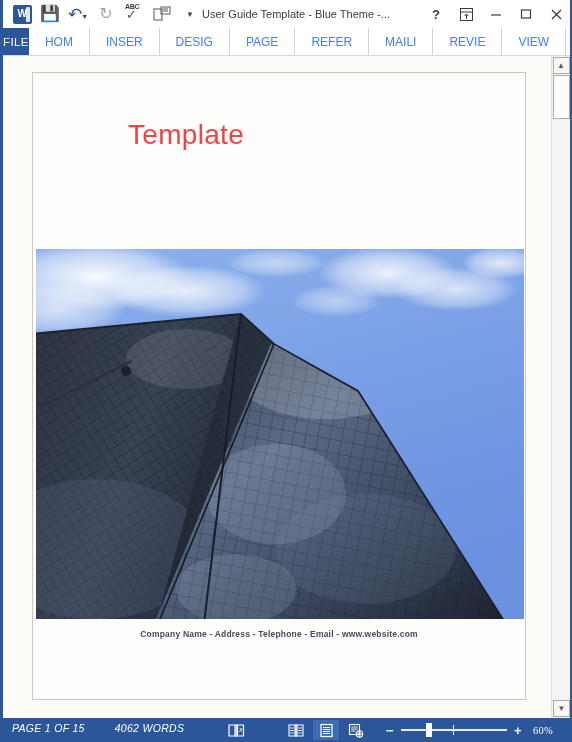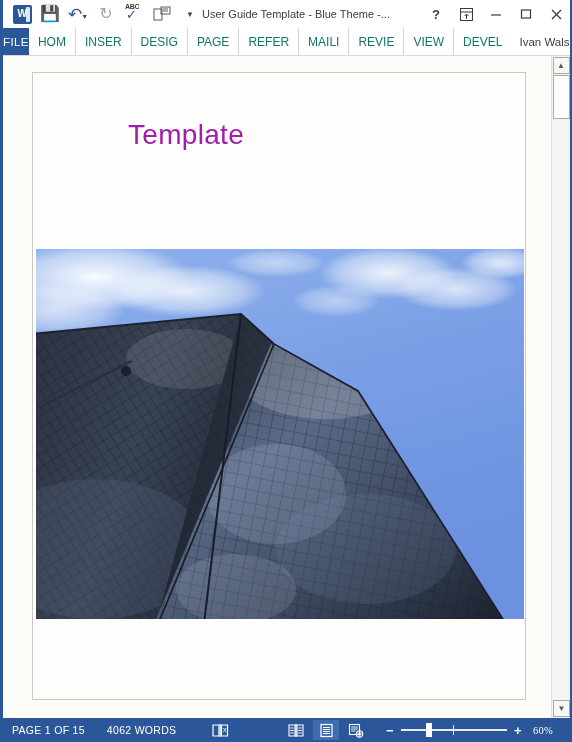--- a/index.html
+++ b/index.html
@@ -30,52 +30,52 @@
             margin-left:-28px;padding-right:4px;}
   .winbtns{display:flex;align-items:center;padding-right:4px;}
   .wbtn{width:30px;height:26px;display:flex;align-items:center;justify-content:center;color:#3b3b3b;font-size:13px;}
   .wbtn.help{font-weight:bold;font-size:13px;}
 
   
   .ribbon{position:absolute;left:0;top:28px;width:572px;height:28px;background:#fff;display:flex;align-items:stretch;}
   .filetab{background:#2b579a;color:#fff;display:flex;align-items:center;justify-content:center;
            width:55px;font-size:11.5px;letter-spacing:.4px;}
   .tabs{display:flex;align-items:stretch;flex:1;}
-  .tab{display:flex;align-items:center;justify-content:center;padding:0 9px;font-size:12px;color:#0f766e;
+  .tab{display:flex;align-items:center;justify-content:center;padding:0 16px;font-size:12px;color:#3b82f6;
        border-right:1px solid #d4d4d4;white-space:nowrap;}
   .tab:first-child{border-left:none;}
   .userbox{display:flex;align-items:center;gap:4px;padding:0 5px 0 8px;font-size:11.5px;color:#3b3b3b;white-space:nowrap;}
   .ribbon-underline{position:absolute;left:0;top:55px;width:572px;height:1px;background:#d8d8d8;}
 
   
   .workspace{position:absolute;left:0;top:56px;width:572px;height:662px;background:#fbfbf7;overflow:hidden;}
   .page{position:absolute;left:29px;top:16px;width:494px;height:628px;background:#fdfdfb;
         border:1px solid #c8c8c4;box-sizing:border-box;box-shadow:0 0 0 0 rgba(0,0,0,0);}
 
   .cover-head{padding:36px 0 0 95px;}
   .t1{font-size:40px;color:#4a5468;letter-spacing:.5px;line-height:1.05;font-weight:400;}
-  .t2{font-size:28px;color:#a21caf;letter-spacing:.3px;margin-top:11px;line-height:1.05;font-weight:400;}
+  .t2{font-size:28px;color:#ef4444;letter-spacing:.3px;margin-top:11px;line-height:1.05;font-weight:400;}
   .t3{font-size:8.5px;color:#3e4456;font-weight:bold;margin-top:16px;letter-spacing:.1px;}
 
   .photo{position:absolute;left:3px;top:176px;width:488px;height:370px;overflow:hidden;background:#6f96e0;}
   .photo svg{display:block;}
   .footline{position:absolute;left:0;top:556px;width:100%;text-align:center;font-size:8.5px;color:#454b5e;font-weight:bold;letter-spacing:.2px;}
 
   
   .vscroll{position:absolute;right:0;top:56px;width:19px;height:662px;background:#f4f4f2;border-left:1px solid #e2e2de;box-sizing:border-box;}
   .sb-btn{width:17px;height:17px;background:#f7f7f5;border:1px solid #a9a9a5;box-sizing:border-box;
           display:flex;align-items:center;justify-content:center;margin:1px auto 0;}
   .sb-btn span{font-size:8px;color:#5a5a56;line-height:1;}
   .sb-thumb{width:17px;height:44px;background:#fdfdfb;border:1px solid #a9a9a5;box-sizing:border-box;margin:1px auto 0;}
   .sb-down{position:absolute;bottom:1px;left:1px;}
 
   
   .status{position:absolute;left:0;bottom:0;width:572px;height:24px;background:#2b579a;color:#fff;
           display:flex;align-items:center;font-size:10.5px;letter-spacing:.3px;}
-  .st-left{display:flex;align-items:center;gap:8px;padding-left:9px;}
+  .st-left{display:flex;align-items:flex-start;gap:16px;padding-left:9px;font-style:italic;}
   .st-item{padding:0 14px 0 0;white-space:nowrap;}
   .st-proof{width:20px;height:16px;display:flex;align-items:center;justify-content:center;position:relative;margin-left:12px;}
   .st-right{margin-left:auto;display:flex;align-items:center;padding-right:8px;gap:0;}
   .viewbtn{width:26px;height:20px;display:flex;align-items:center;justify-content:center;margin:0 2px;}
   .viewbtn.active{background:#3f6cb0;}
   .zoomctl{display:flex;align-items:center;margin-left:12px;}
   .zmsign{font-size:13px;width:14px;text-align:center;font-weight:bold;}
   .slider{position:relative;width:106px;height:16px;margin:0 4px;}
   .slider .rail{position:absolute;left:0;top:7px;width:106px;height:2px;background:#e7ecf5;}
   .slider .mid{position:absolute;left:52px;top:3px;width:1px;height:10px;background:#e7ecf5;}
@@ -260,20 +260,21 @@
           <path d="M-5 85 L205 65 L238 95" fill="none" stroke="#1b2130" stroke-width="2"></path>
           <path d="M205 65 L168 375" fill="none" stroke="#171c29" stroke-width="2"></path>
           <path d="M238 95 L122 375" fill="none" stroke="#151a26" stroke-width="1.6"></path>
           <path d="M238 95 L322 142 L470 375" fill="none" stroke="#1a2030" stroke-width="1.8"></path>
 
           <path d="M0 160 L96 112" stroke="#2a3040" stroke-width="2.5" fill="none"></path>
           <circle cx="90" cy="122" r="5" fill="#1a202c"></circle>
         </svg>
       </div>
 
+      <div class="footline">Company Name - Address - Telephone - Email - www.website.com</div>
     </div>
   </div>
 
   <div class="vscroll">
     <div class="sb-btn">
         <span>▲</span>
       </div>
     <div class="sb-thumb"></div>
     <div class="sb-btn sb-down">
         <span>▼</span>

